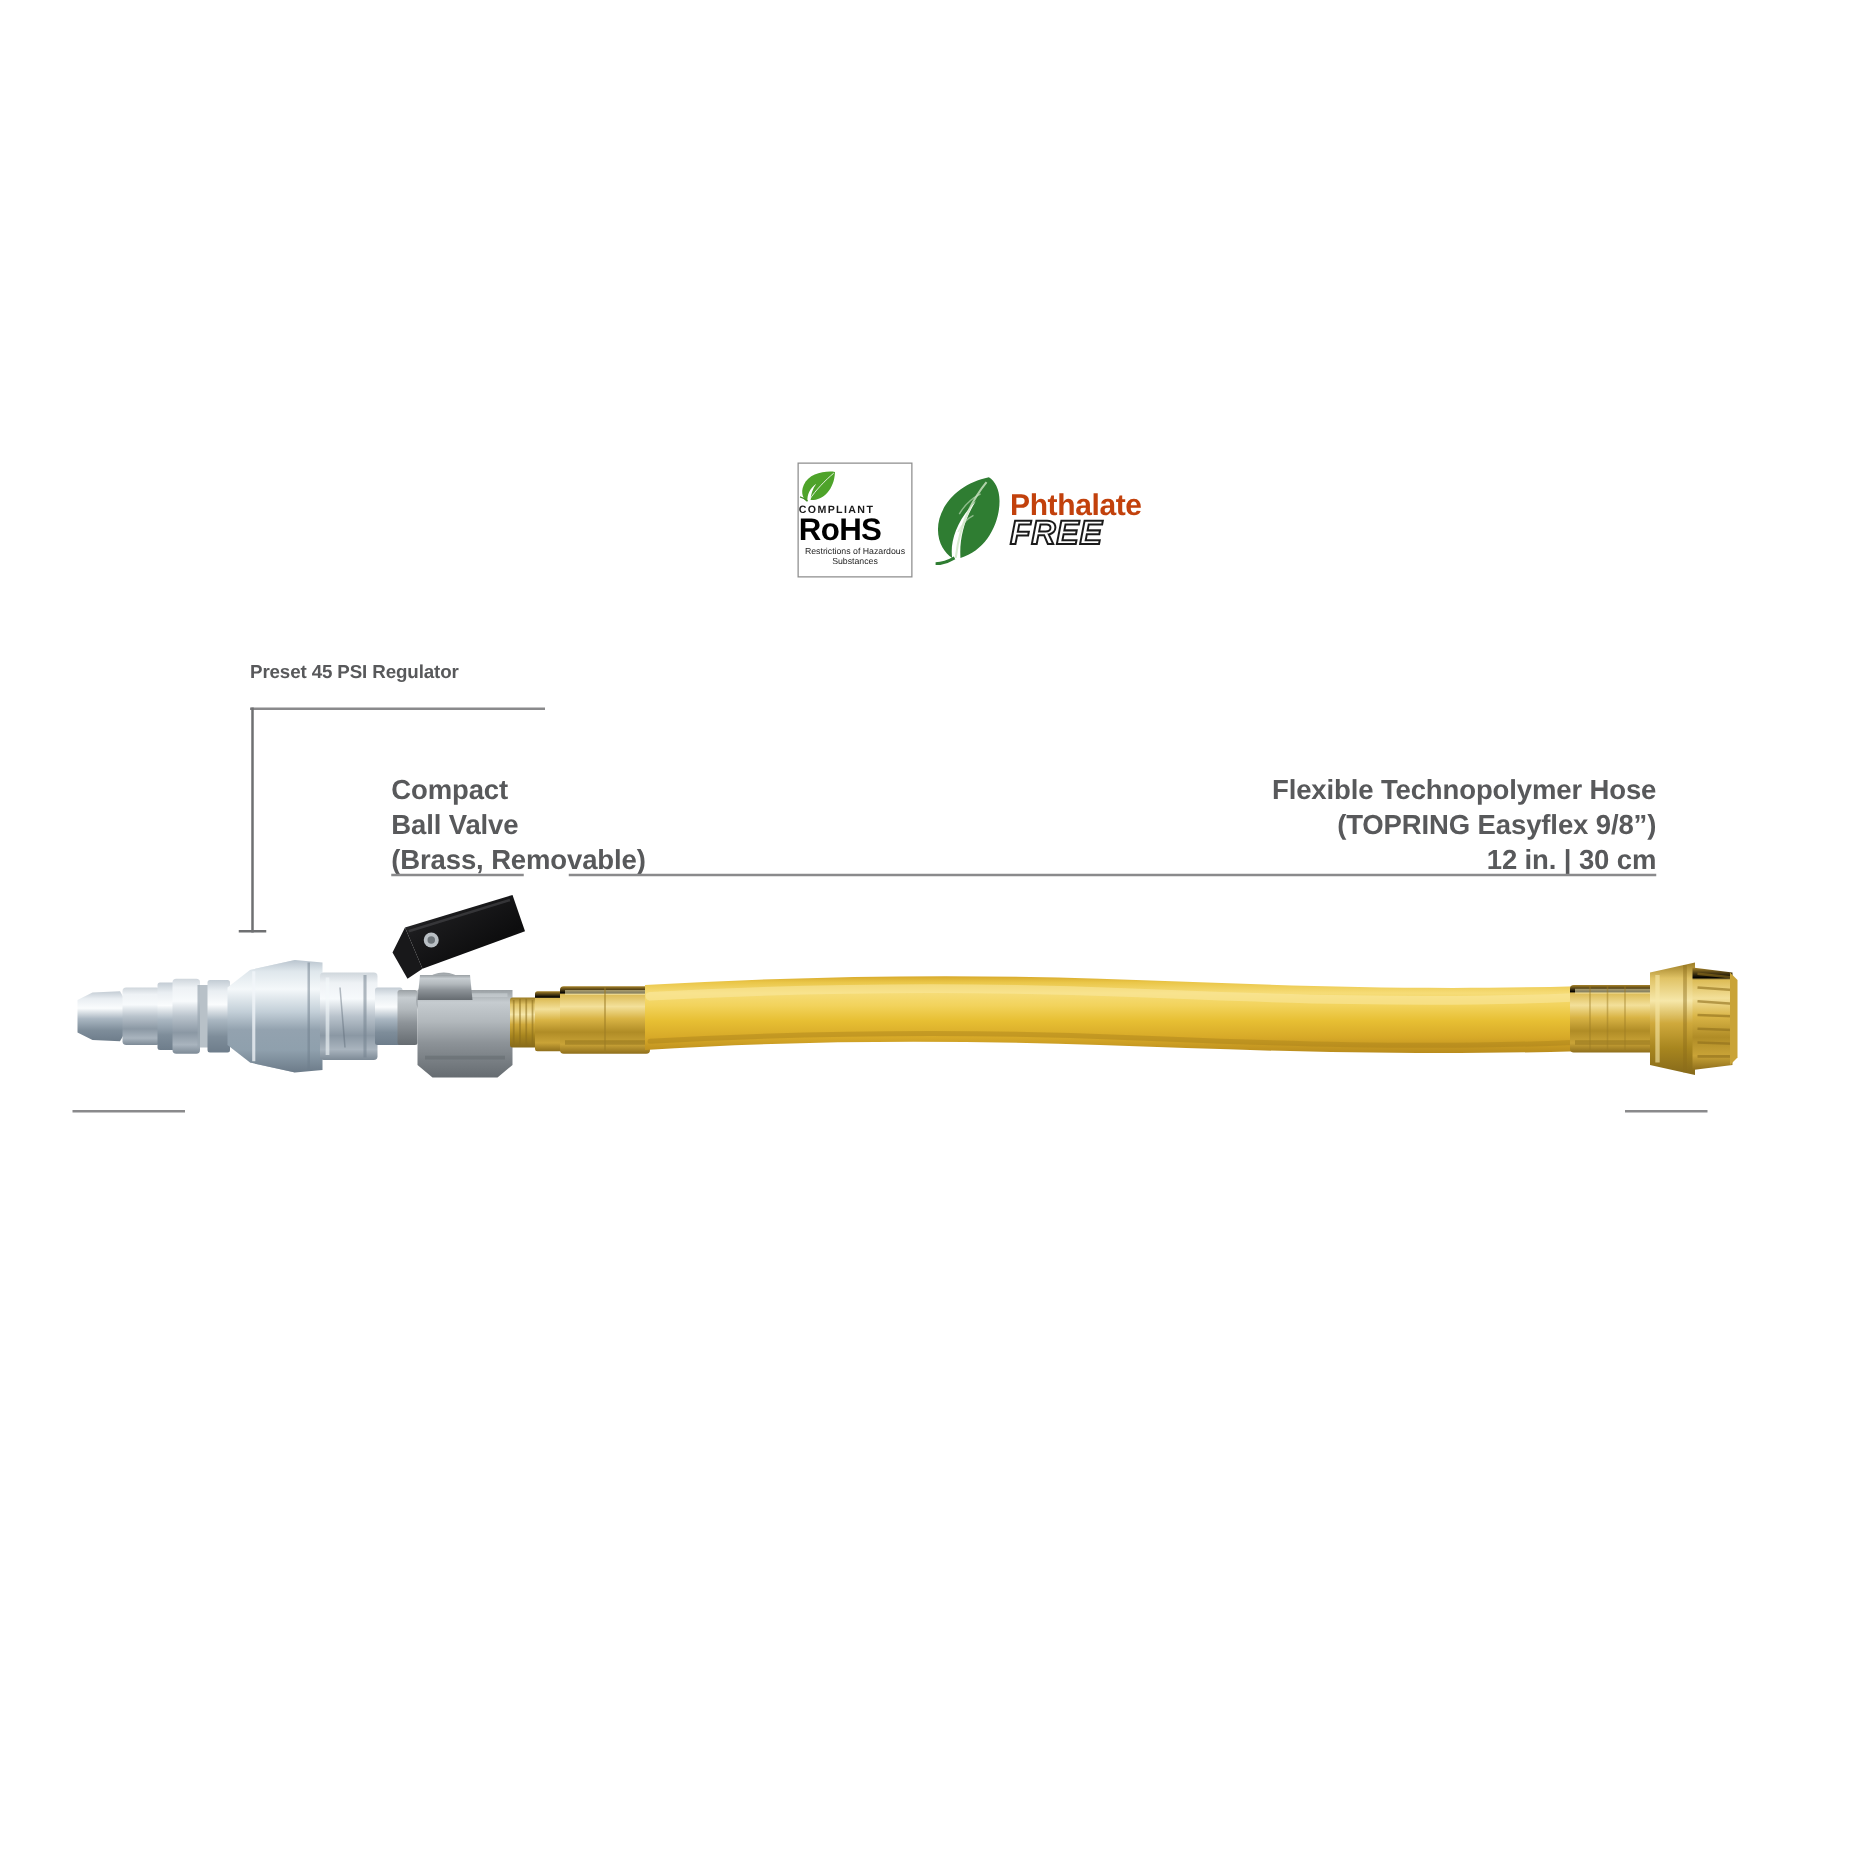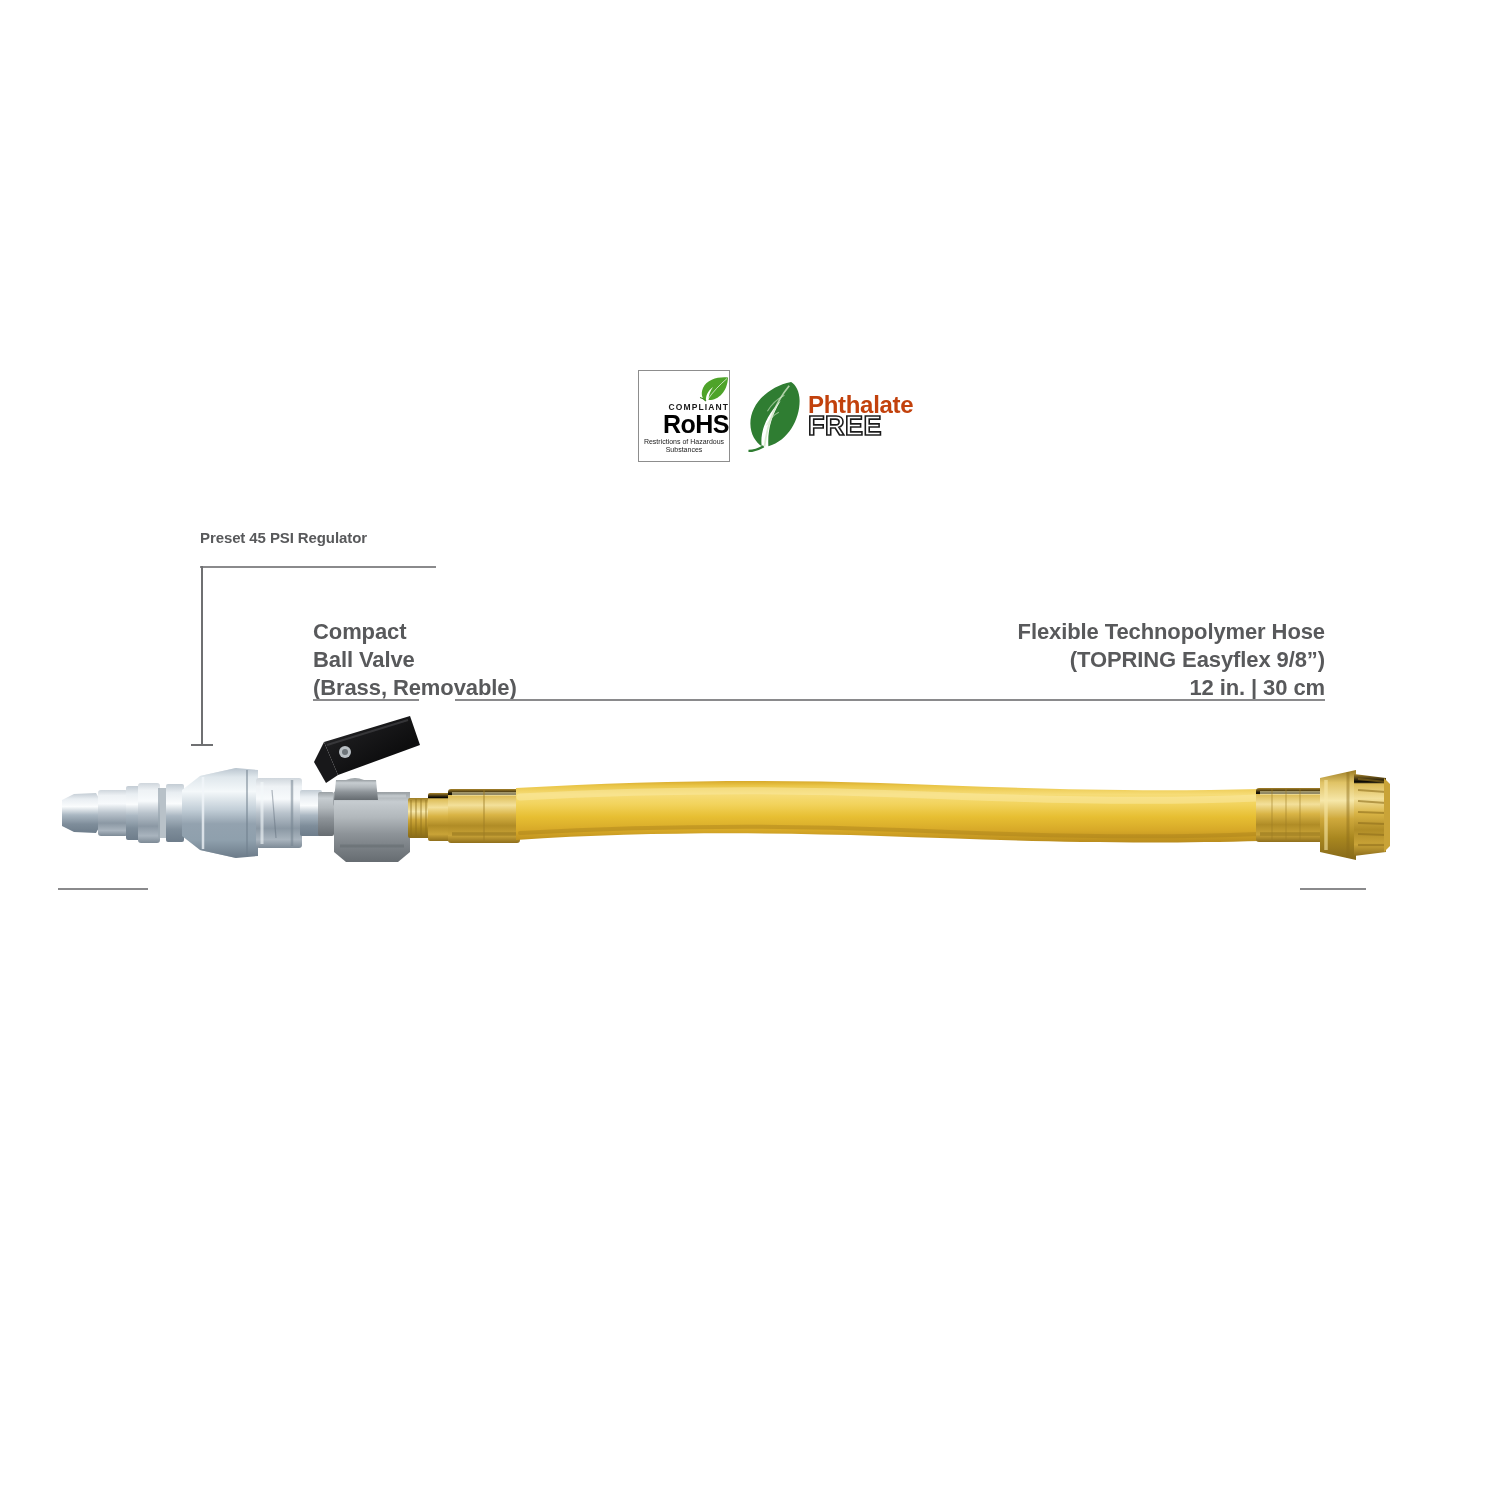--- a/index.html
+++ b/index.html
@@ -33,21 +33,21 @@
     gap: 16px;
   }
 
   .rohs-badge {
     width: 92px;
     height: 92px;
     border: 1.5px solid #8d8d8d;
     background: #fff;
     display: flex;
     flex-direction: column;
-    align-items: flex-end;
+    align-items: flex-start;
     justify-content: flex-start;
     padding-top: 5px;
     box-sizing: border-box;
   }
   .rohs-leaf { width: 30px; height: 26px; display:block; margin-bottom: 1px; }
   .rohs-compliant {
     font-size: 8.5px;
     letter-spacing: 1.1px;
     font-weight: 700;
     color: #1a1a1a;
@@ -79,20 +79,21 @@
   .ph-words { display: flex; flex-direction: column; line-height: 0.96; }
   .ph-top {
     font-size: 24px;
     font-weight: 700;
     color: #c2410c;
     letter-spacing: -0.3px;
   }
   .ph-bottom {
     font-size: 27px;
     font-weight: 700;
+    font-style: italic;
     letter-spacing: 0.5px;
     color: #ffffff;
     -webkit-text-stroke: 1.6px #1a1a1a;
     margin-top: -2px;
   }
 
   
   .label {
     position: absolute;
     color: #58595b;

